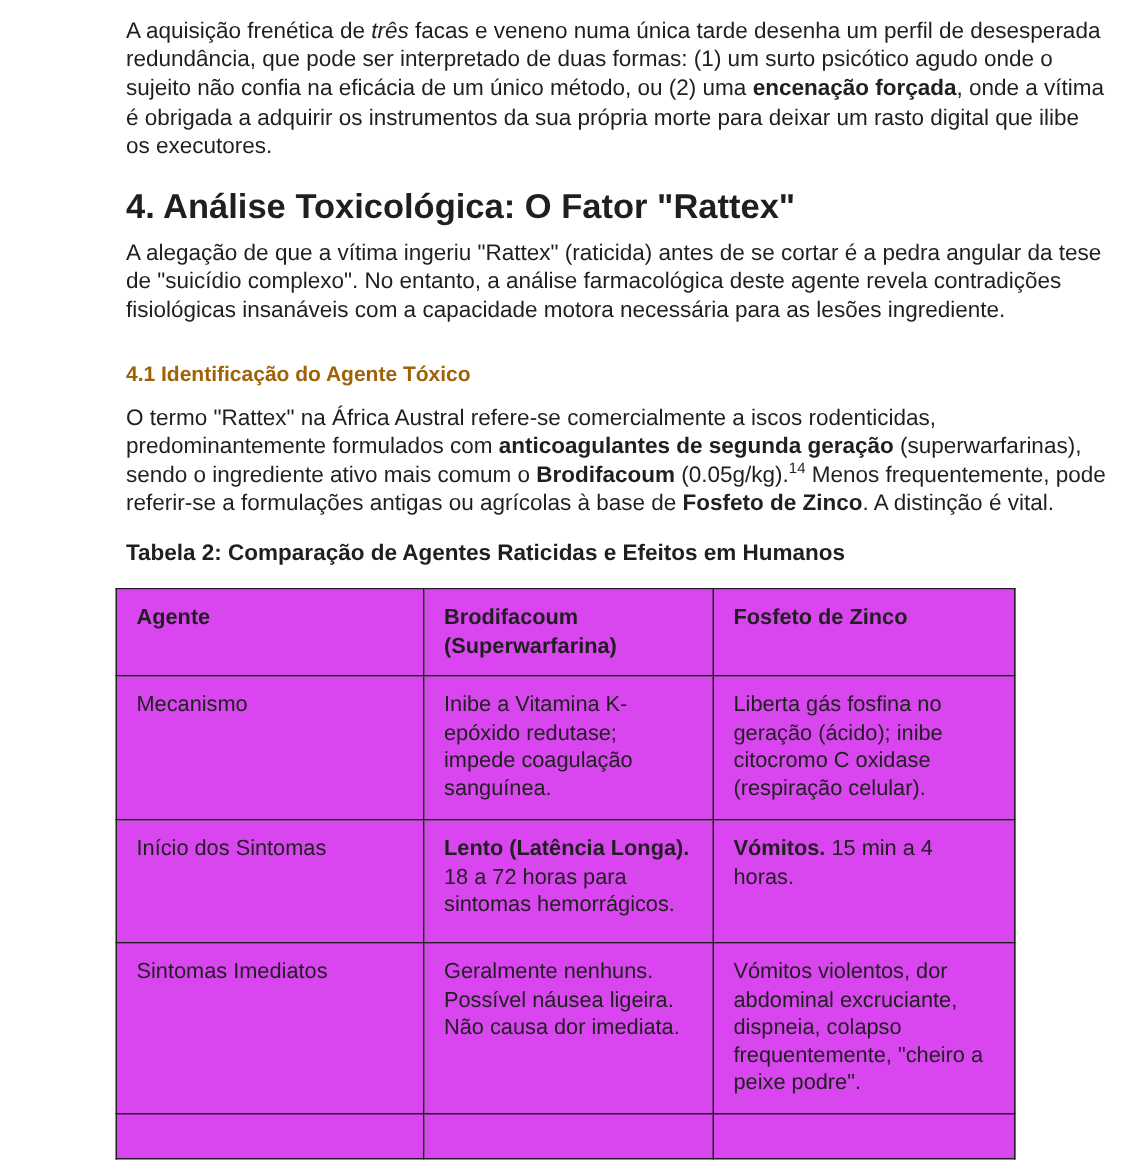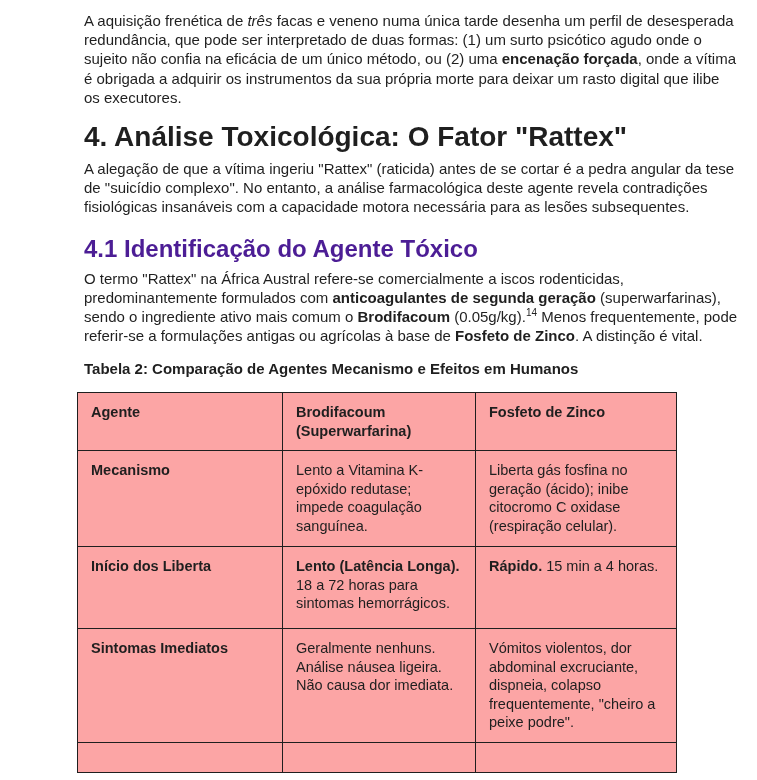--- a/index.html
+++ b/index.html
@@ -27,103 +27,103 @@
   .i { font-style: italic; }
   sup.fn {
     font-size: 10px;
     line-height: 0;
     vertical-align: super;
     color: #1f1f1f;
     text-decoration: none;
   }
   h2.heading {
     margin: 16px 0 8px 0;
-    font-size: 28px;
+    font-size: 23px;
     line-height: 28px;
     font-weight: 700;
     color: #1f1f1f;
   }
   h3.subheading {
     margin: 20px 0 8px 0;
-    font-size: 24px;
+    font-size: 14px;
     line-height: 24px;
     font-weight: 700;
-    color: #4c1d95;
+    color: #a16207;
   }
   .table-caption {
     margin: 14px 0 0 0;
     font-size: 15px;
     line-height: 19px;
     font-weight: 700;
   }
   table.cmp {
     border-collapse: collapse;
     table-layout: fixed;
     margin: 14px 0 0 -7px;
     width: 599px;
   }
   table.cmp td {
     border: 1px solid #1f1f1f;
-    background: #fca5a5;
+    background: #d946ef;
     vertical-align: top;
     padding: 10px 13px;
     font-size: 14.5px;
     line-height: 18.5px;
     word-wrap: break-word;
   }
   tr.hdr td { font-weight: 700; }
-  td.rowlabel { font-weight: 700; }
+  td.rowlabel { font-weight: 400; }
   tr.r-hdr { height: 56px; }
   tr.r-0 { height: 96px; }
   tr.r-1 { height: 82px; }
   tr.r-2 { height: 110px; }
   tr.r-cut { height: 30px; }
 </style>
 </head>
 <body>
 
 <div class="content">
 
   <p class="para"><span>A aquisição frenética de </span><span class="i">três</span><span> facas e veneno numa única tarde desenha um perfil de desesperada redundância, que pode ser interpretado de duas formas: (1) um surto psicótico agudo onde o sujeito não confia na eficácia de um único método, ou (2) uma </span><span class="b">encenação forçada</span><span>, onde a vítima é obrigada a adquirir os instrumentos da sua própria morte para deixar um rasto digital que ilibe os executores.</span></p>
 
   <h2 class="heading">4. Análise Toxicológica: O Fator "Rattex"</h2>
 
-  <p class="para">A alegação de que a vítima ingeriu "Rattex" (raticida) antes de se cortar é a pedra angular da tese de "suicídio complexo". No entanto, a análise farmacológica deste agente revela contradições fisiológicas insanáveis com a capacidade motora necessária para as lesões subsequentes.</p>
+  <p class="para">A alegação de que a vítima ingeriu "Rattex" (raticida) antes de se cortar é a pedra angular da tese de "suicídio complexo". No entanto, a análise farmacológica deste agente revela contradições fisiológicas insanáveis com a capacidade motora necessária para as lesões ingrediente.</p>
 
   <h3 class="subheading">4.1 Identificação do Agente Tóxico</h3>
 
   <p class="para"><span>O termo "Rattex" na África Austral refere-se comercialmente a iscos rodenticidas, predominantemente formulados com </span><span class="b">anticoagulantes de segunda geração</span><span> (superwarfarinas), sendo o ingrediente ativo mais comum o </span><span class="b">Brodifacoum</span><span> (0.05g/kg).</span><sup class="fn">14</sup><span> Menos frequentemente, pode referir-se a formulações antigas ou agrícolas à base de </span><span class="b">Fosfeto de Zinco</span><span>. A distinção é vital.</span></p>
 
-  <p class="table-caption">Tabela 2: Comparação de Agentes Mecanismo e Efeitos em Humanos</p>
+  <p class="table-caption">Tabela 2: Comparação de Agentes Raticidas e Efeitos em Humanos</p>
 
   <table class="cmp">
     <colgroup>
       <col style="width:205px">
       <col style="width:193px">
       <col style="width:201px">
     </colgroup>
     <tbody>
       <tr class="hdr r-hdr">
         <td>Agente</td>
         <td>Brodifacoum (Superwarfarina)</td>
         <td>Fosfeto de Zinco</td>
       </tr>
       <tr class="r-0">
         <td class="rowlabel">Mecanismo</td>
-        <td><span class="b"></span><span>Lento a Vitamina K-epóxido redutase; impede coagulação sanguínea.</span></td>
+        <td><span class="b"></span><span>Inibe a Vitamina K-epóxido redutase; impede coagulação sanguínea.</span></td>
         <td><span class="b"></span><span>Liberta gás fosfina no geração (ácido); inibe citocromo C oxidase (respiração celular).</span></td>
       </tr>
       <tr class="r-1">
-        <td class="rowlabel">Início dos Liberta</td>
+        <td class="rowlabel">Início dos Sintomas</td>
         <td><span class="b">Lento (Latência Longa).</span><span> 18 a 72 horas para sintomas hemorrágicos.</span></td>
-        <td><span class="b">Rápido.</span><span> 15 min a 4 horas.</span></td>
+        <td><span class="b">Vómitos.</span><span> 15 min a 4 horas.</span></td>
       </tr>
       <tr class="r-2">
         <td class="rowlabel">Sintomas Imediatos</td>
-        <td><span class="b"></span><span>Geralmente nenhuns. Análise náusea ligeira. Não causa dor imediata.</span></td>
+        <td><span class="b"></span><span>Geralmente nenhuns. Possível náusea ligeira. Não causa dor imediata.</span></td>
         <td><span class="b"></span><span>Vómitos violentos, dor abdominal excruciante, dispneia, colapso frequentemente, "cheiro a peixe podre".</span></td>
       </tr>
       <tr class="r-cut">
         <td></td>
         <td></td>
         <td></td>
       </tr>
     </tbody>
   </table>
 

